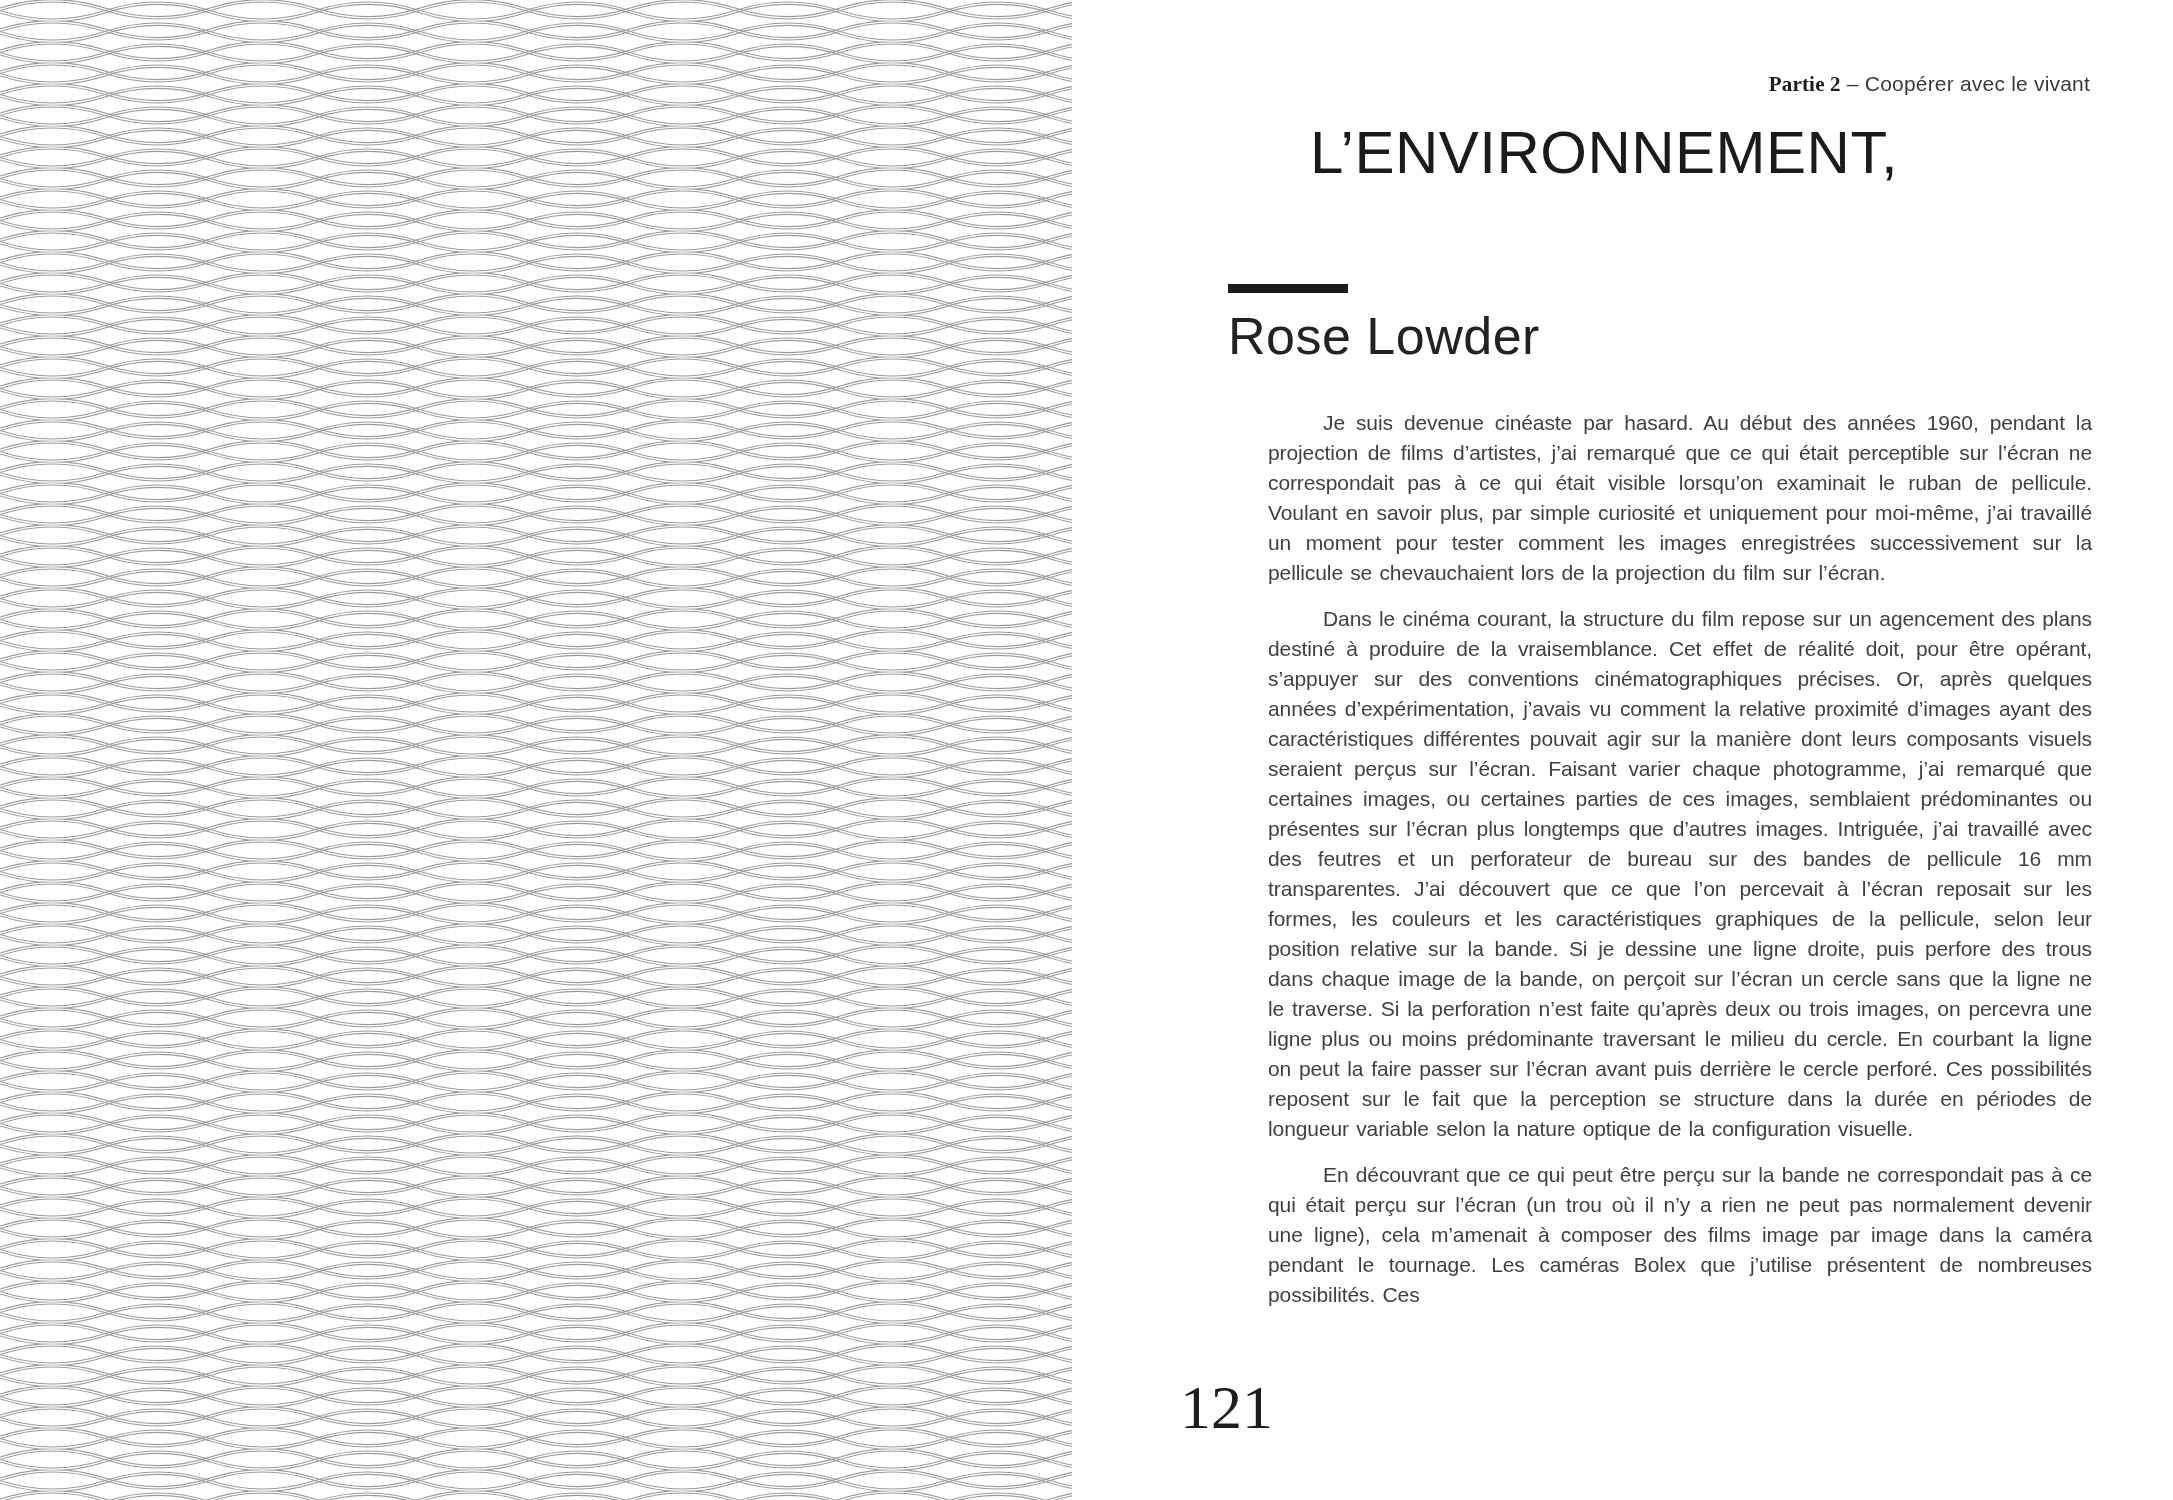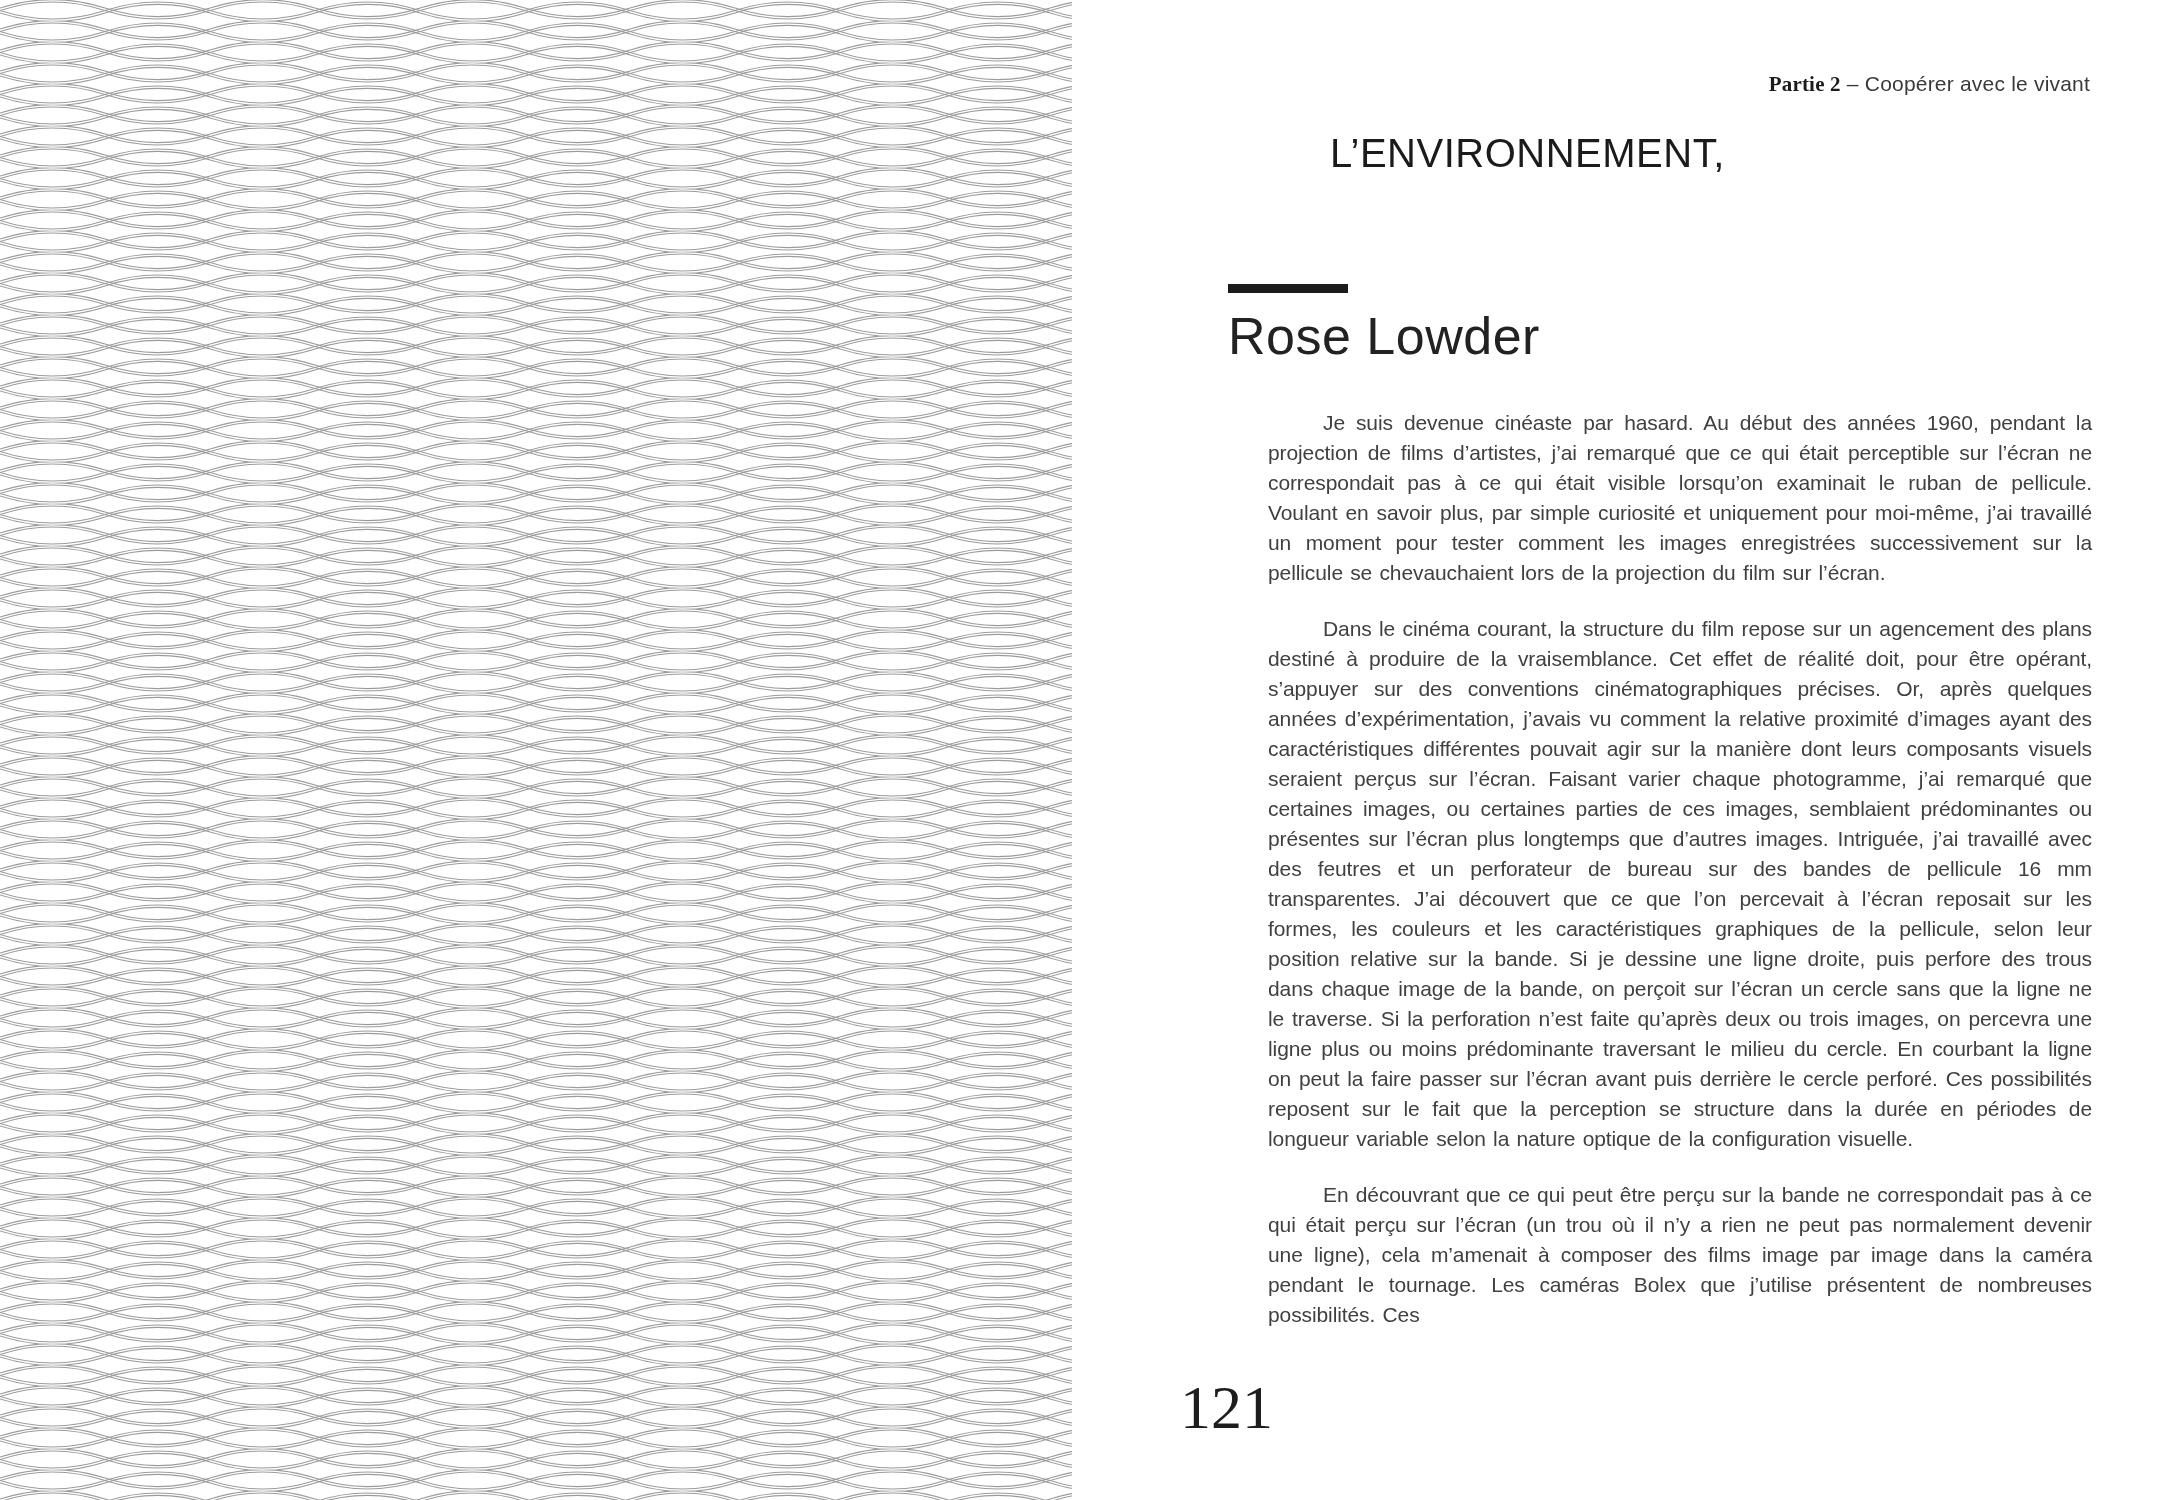--- a/index.html
+++ b/index.html
@@ -43,26 +43,25 @@
   }
   .running-header .part-title {
     font-weight: 300;
     color: #3a3a3a;
   }
 
   .chapter-title {
     position: absolute;
     left: 238px; top: 120px;
     font-weight: 300;
-    font-size: 40px;
+    font-size: 60px;
     line-height: 66px;
     letter-spacing: 0.5px;
     color: #1b1b1b;
     white-space: nowrap;
-    margin-left: 20px;
   }
 
   .title-rule {
     position: absolute;
     left: 156px; top: 284px;
     width: 120px; height: 9px;
     background: #1b1b1b;
   }
 
   .author-name {
@@ -81,21 +80,21 @@
     width: 824px;
     font-size: 21px;
     line-height: 30px;
     font-weight: 300;
     letter-spacing: -0.1px;
     word-spacing: 1.5px;
     text-align: justify;
     color: #404040;
   }
   .body-text p { text-indent: 55px; }
-  .body-text p + p { margin-top: 26px; }
+  .body-text p + p { margin-top: 16px; }
 
   .page-number {
     position: absolute;
     left: 108px; top: 1372px;
     font-family: "Liberation Serif", serif;
     font-size: 62px;
     color: #1d1d1d;
   }
 </style>
 </head>

